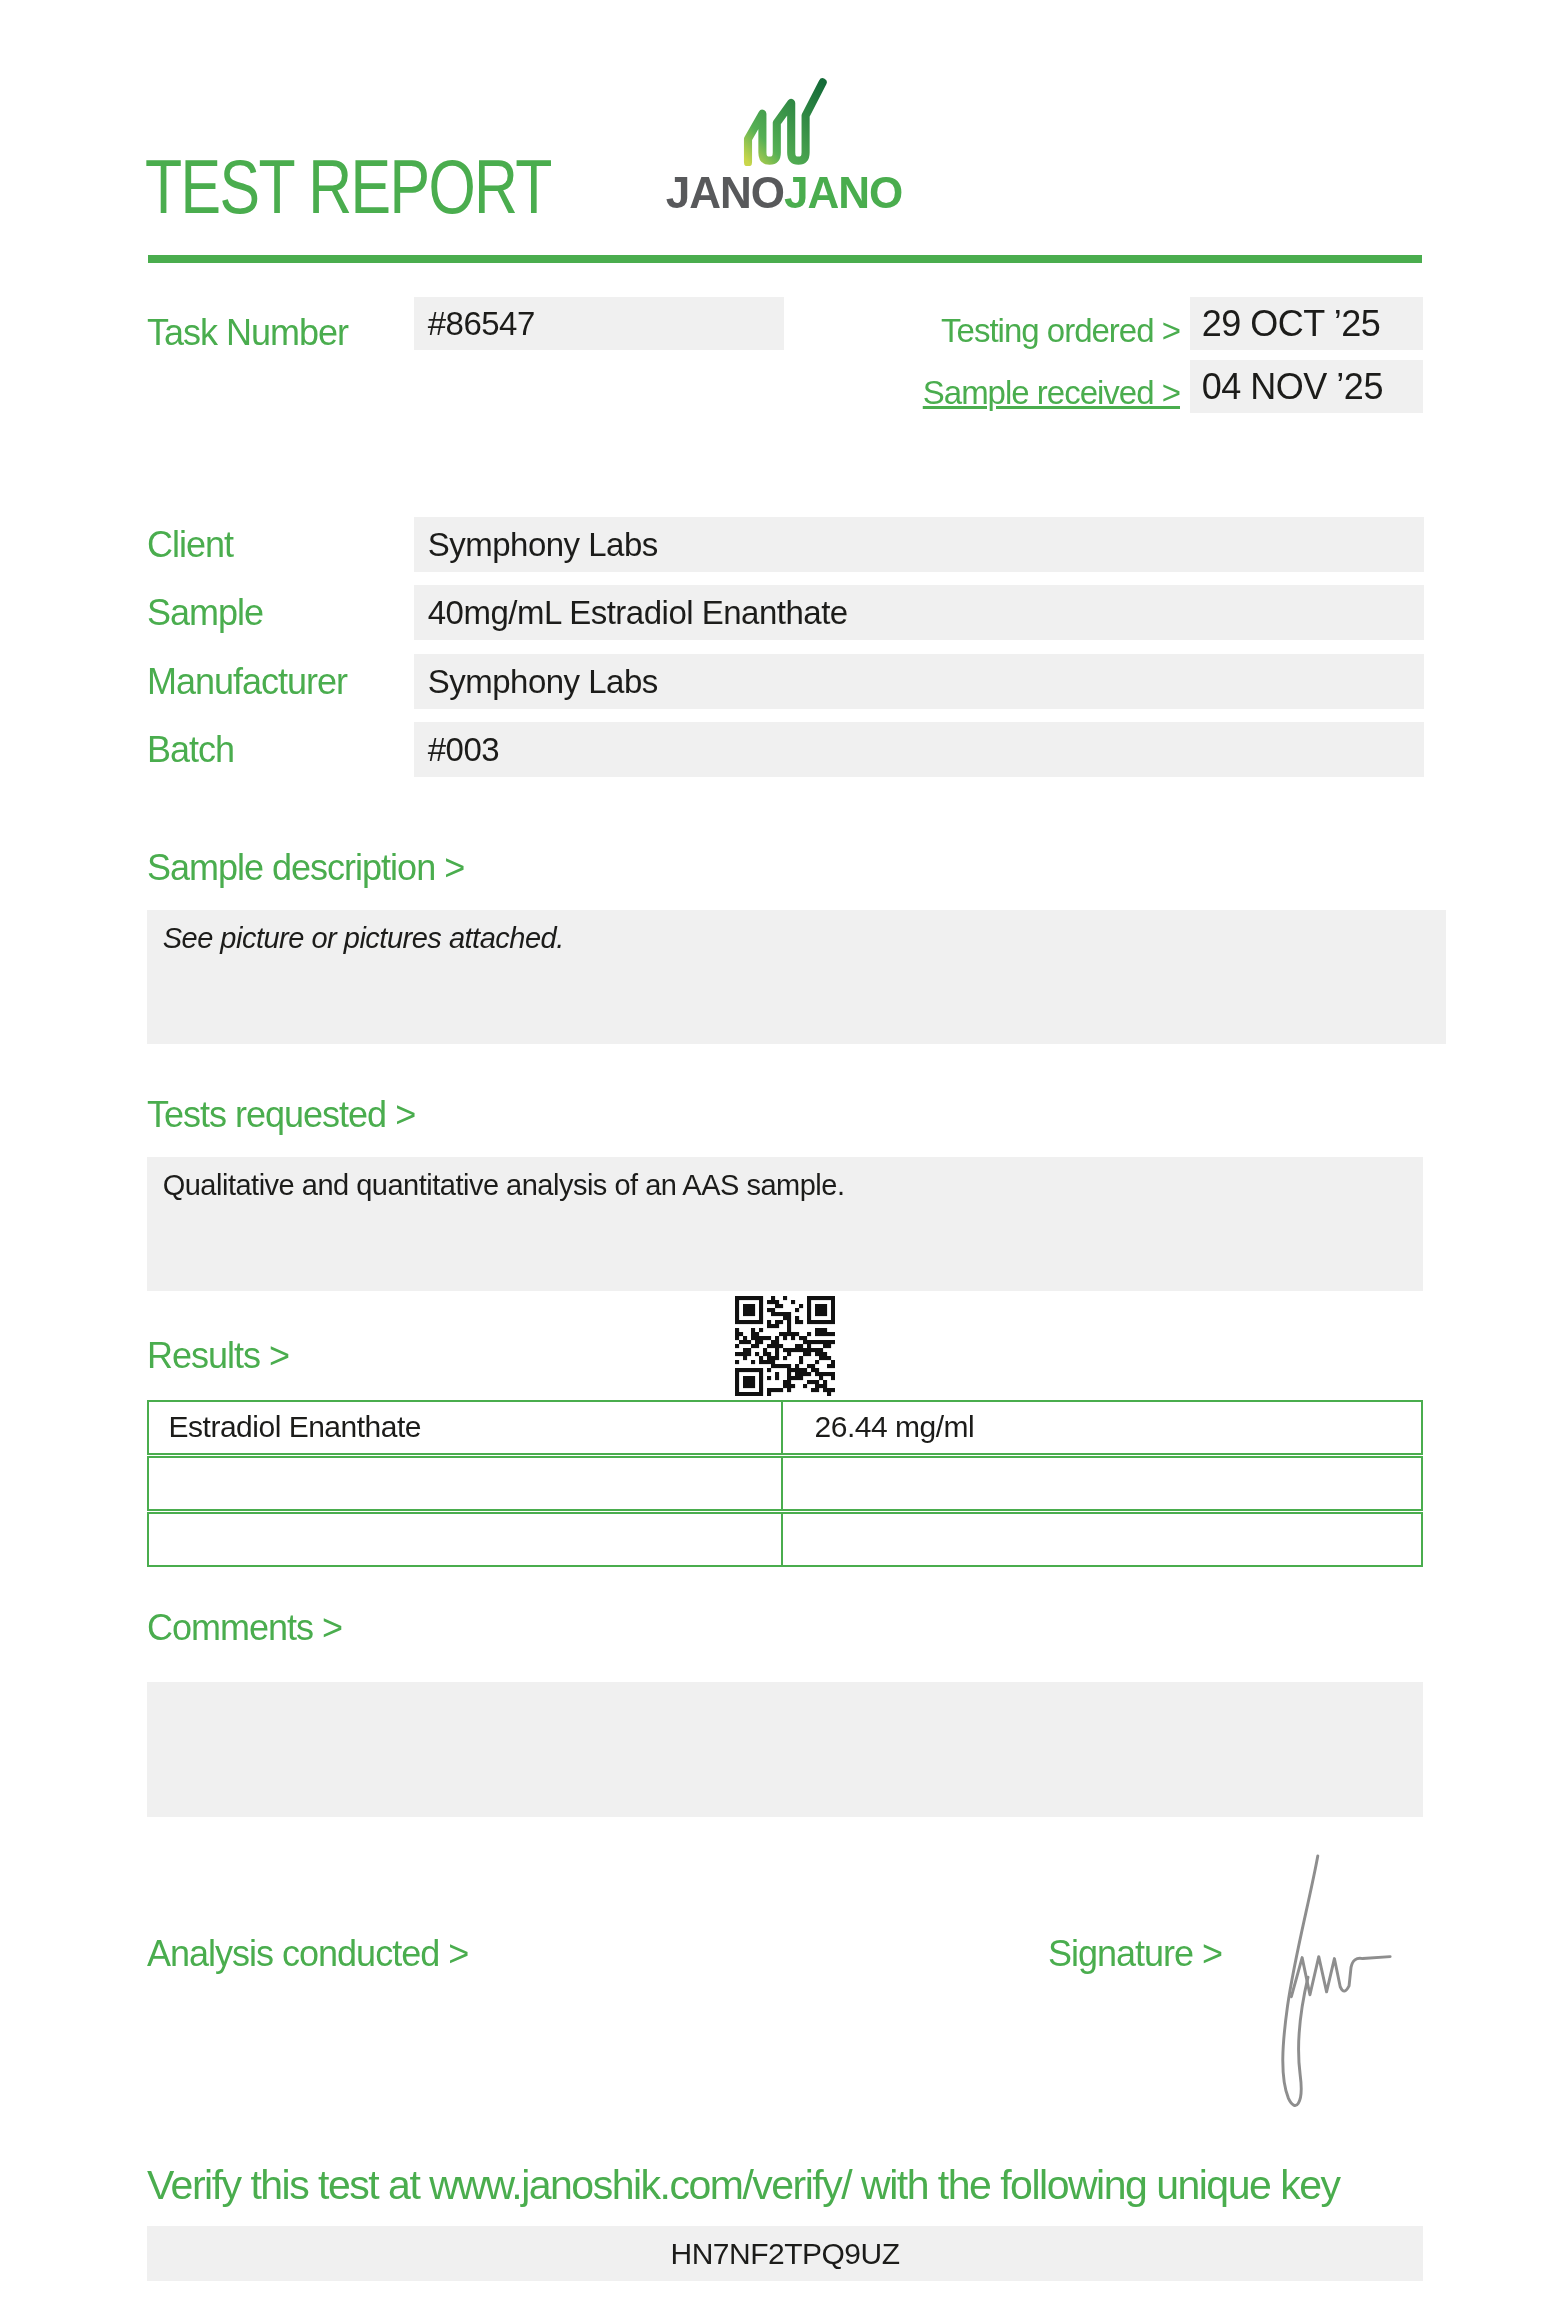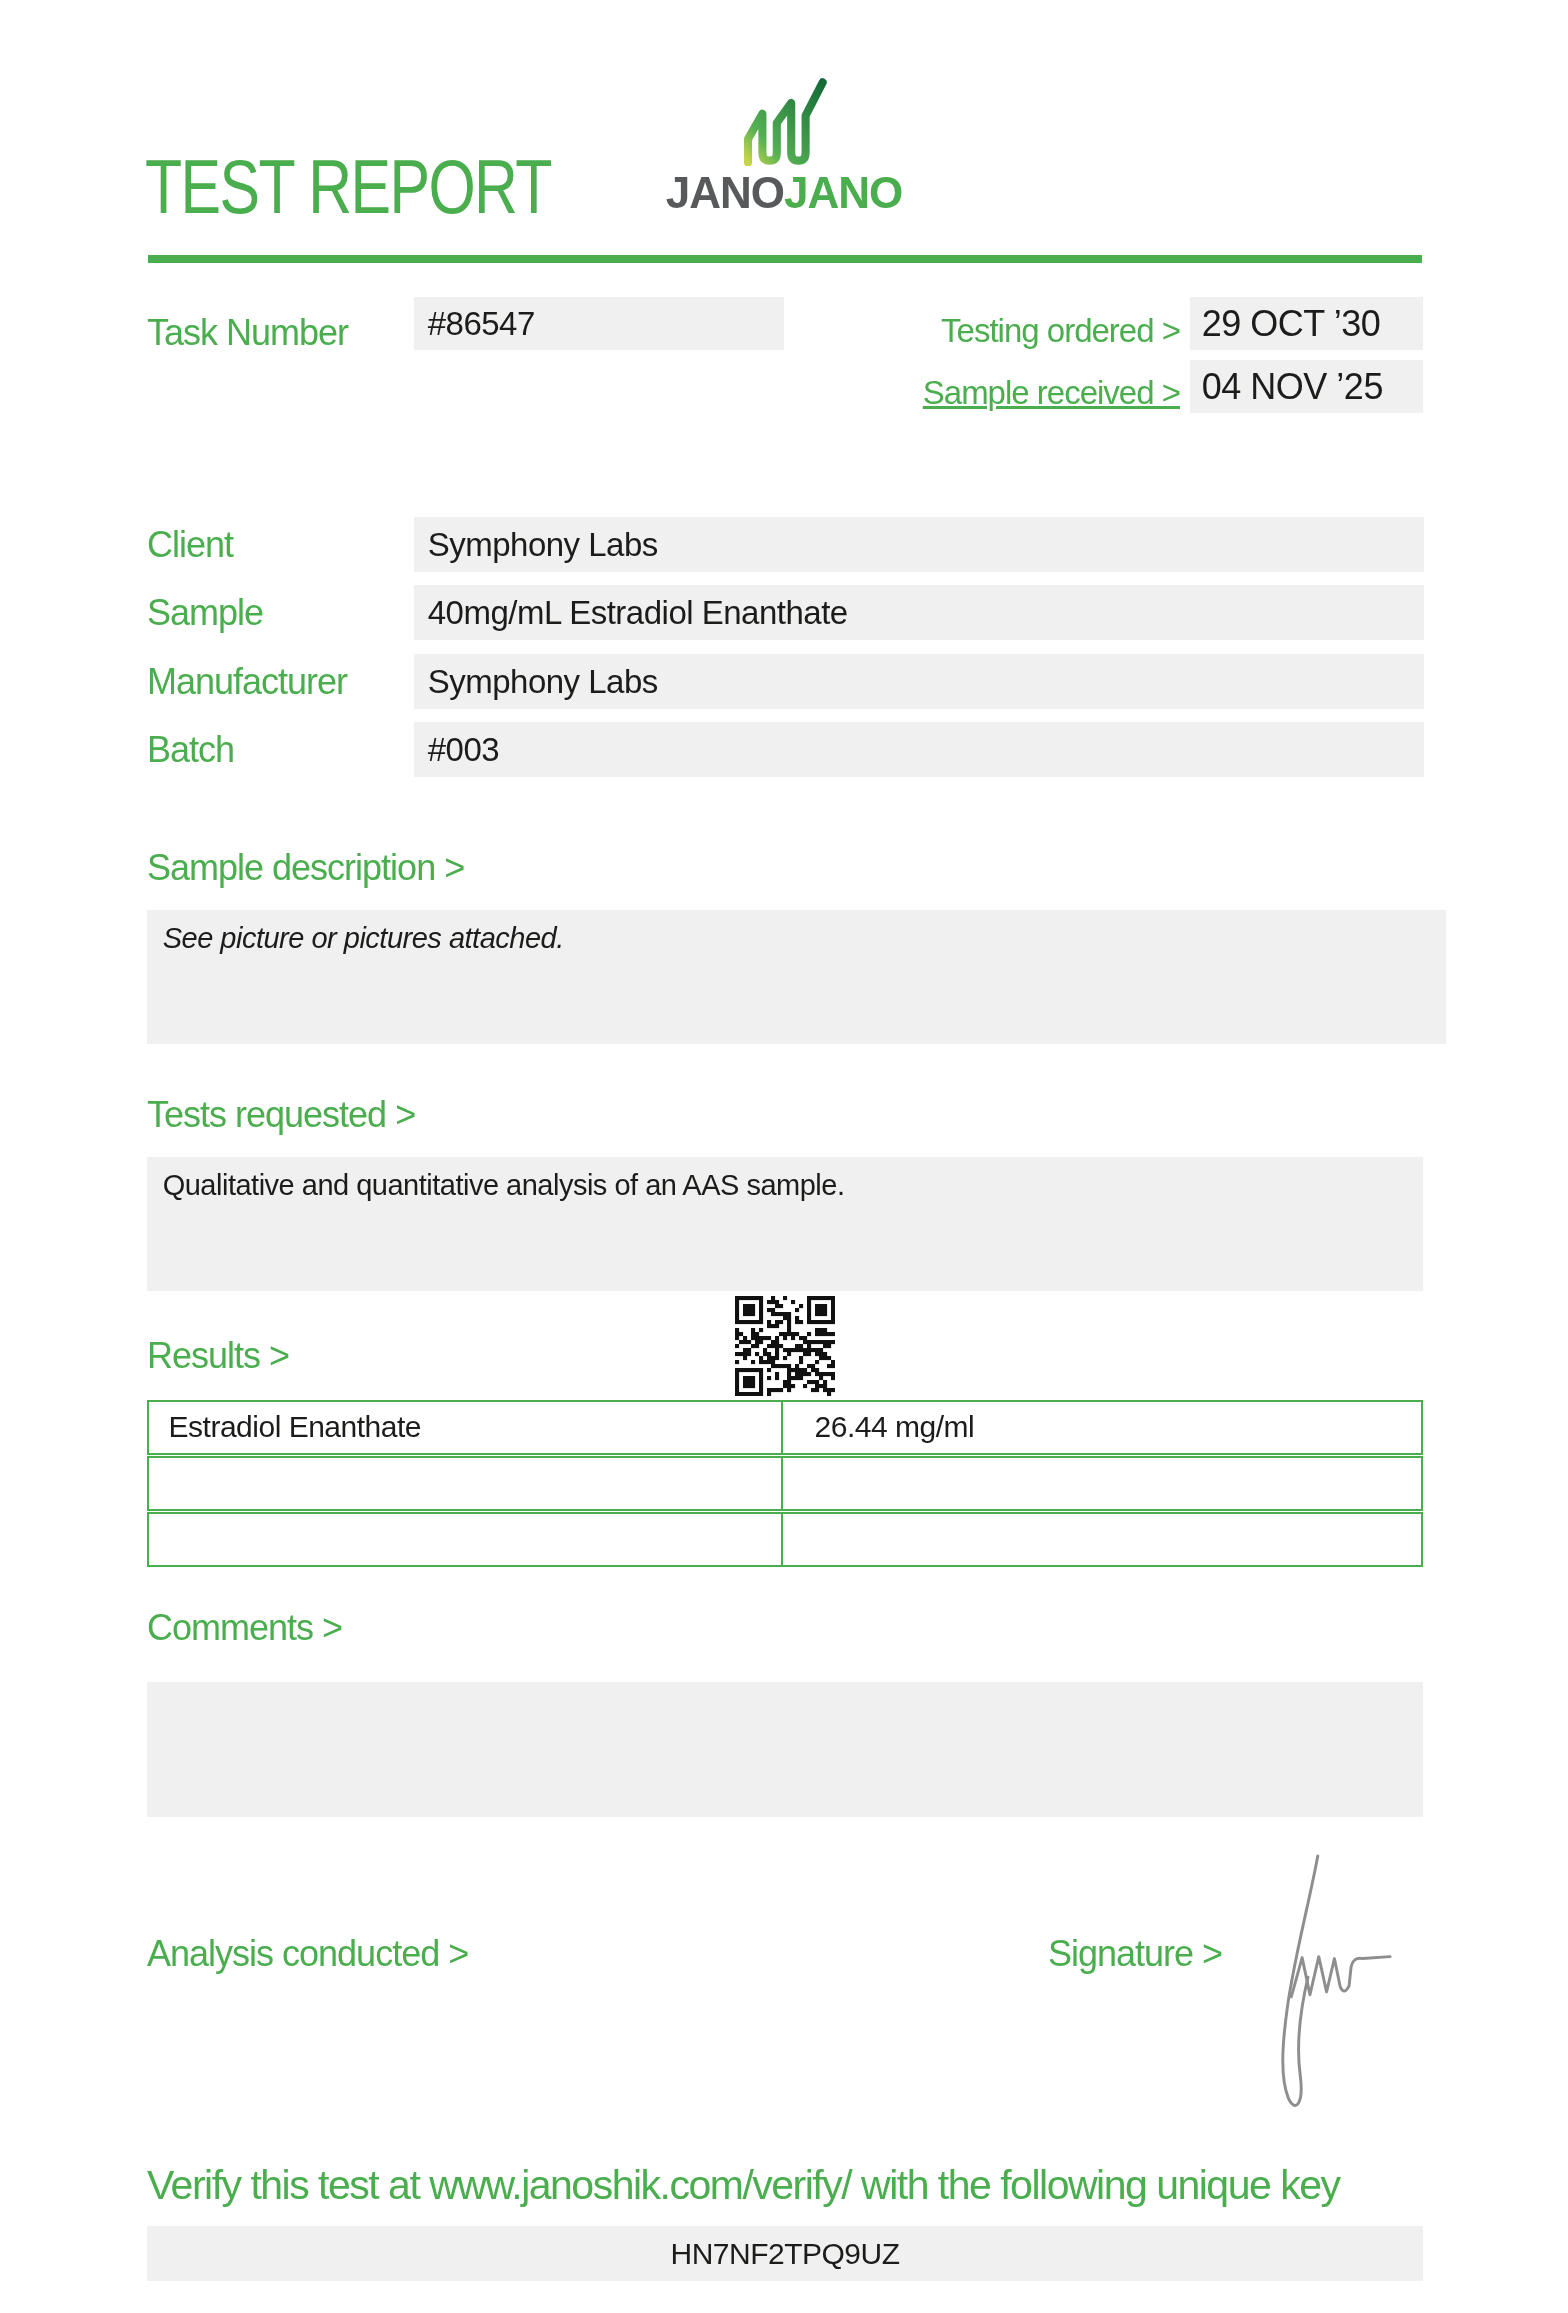--- a/index.html
+++ b/index.html
@@ -163,21 +163,21 @@
 
   <div class="abs rule"></div>
 
   <div class="abs green-label task-label">Task Number</div>
   <div class="abs value-box task-box">
     <span class="value-text">#86547</span>
   </div>
 
   <div class="abs green-label date-label-1" style="font-size:33px;">Testing ordered  &gt;</div>
   <div class="abs value-box date-box-1">
-    <span class="value-text">29 OCT ’30</span>
+    <span class="value-text">29 OCT ’25</span>
   </div>
 
   <div class="abs green-label date-label-2" style="font-size:33px;text-decoration:underline;">Sample received &gt;</div>
   <div class="abs value-box date-box-2">
     <span class="value-text">04 NOV ’25</span>
   </div>
 
   <div class="abs green-label info-label row-y0">Client</div>
   <div class="abs value-box info-box row-y0">
     <span class="value-text">Symphony Labs</span>

